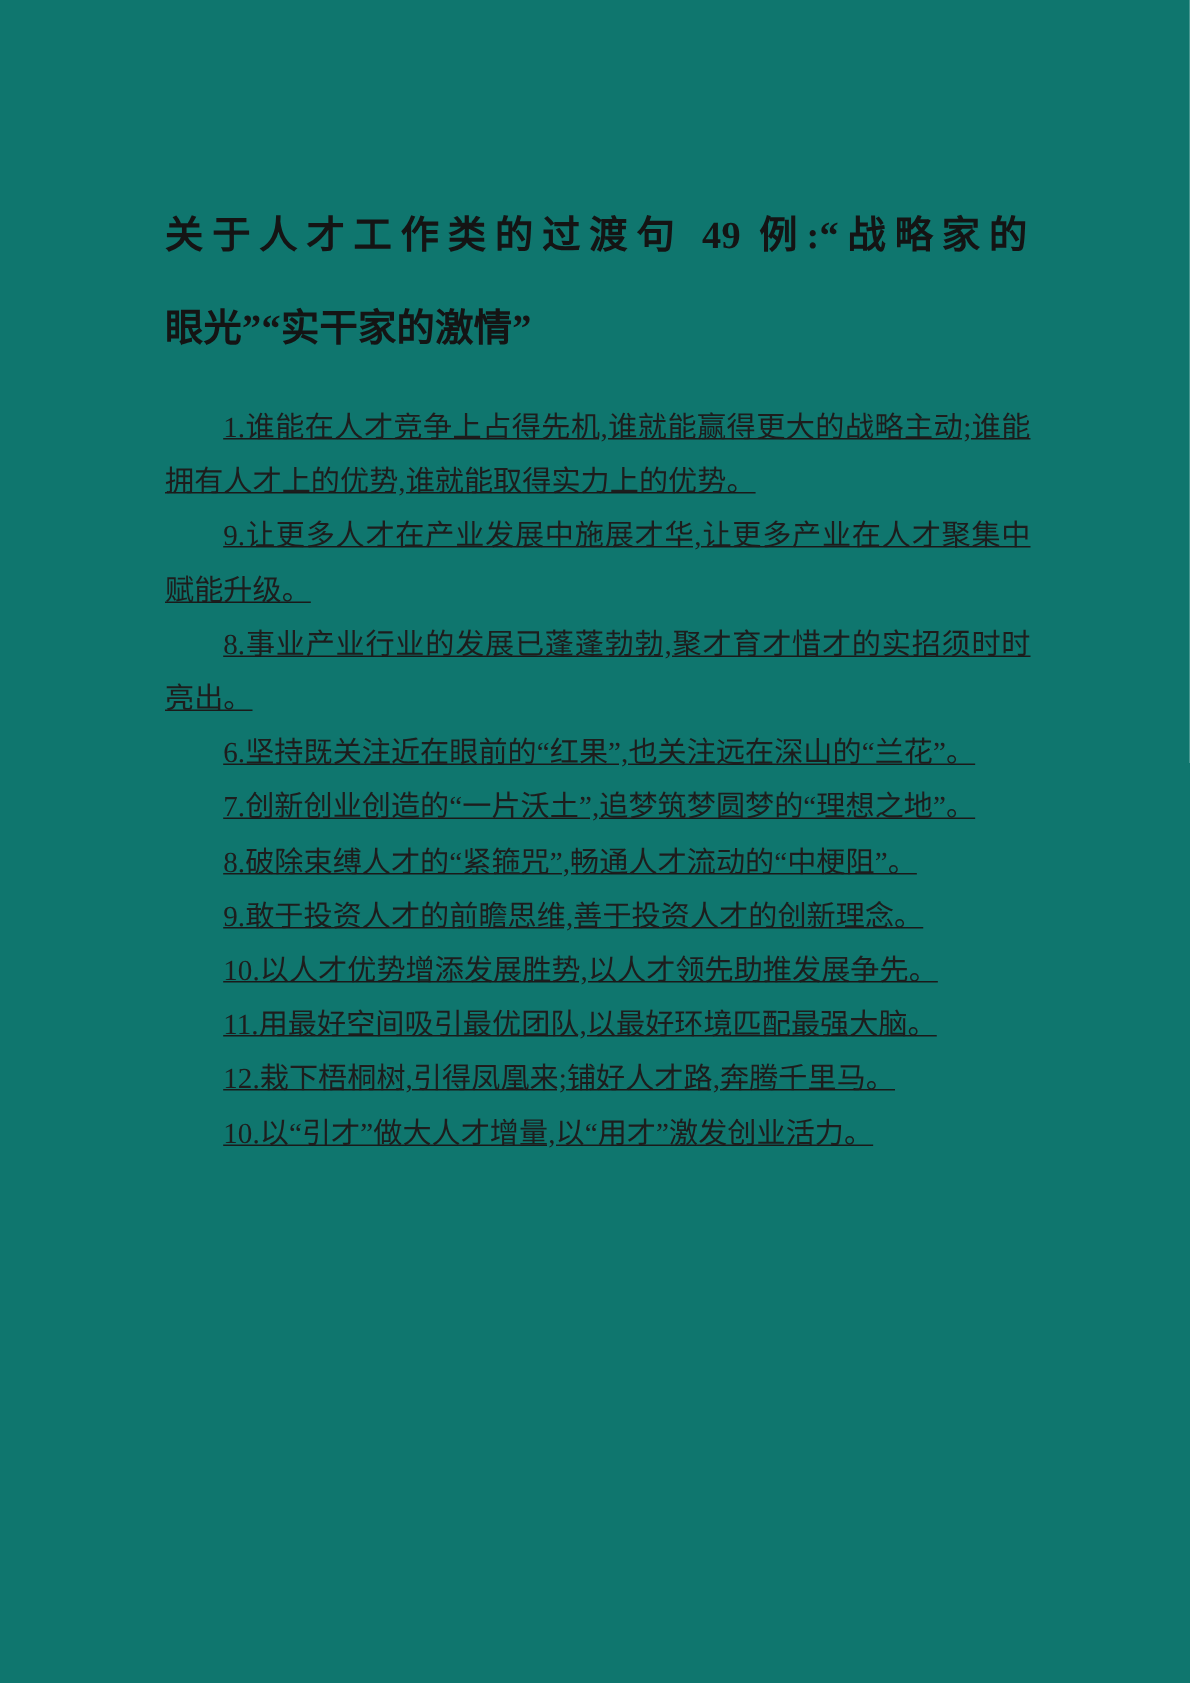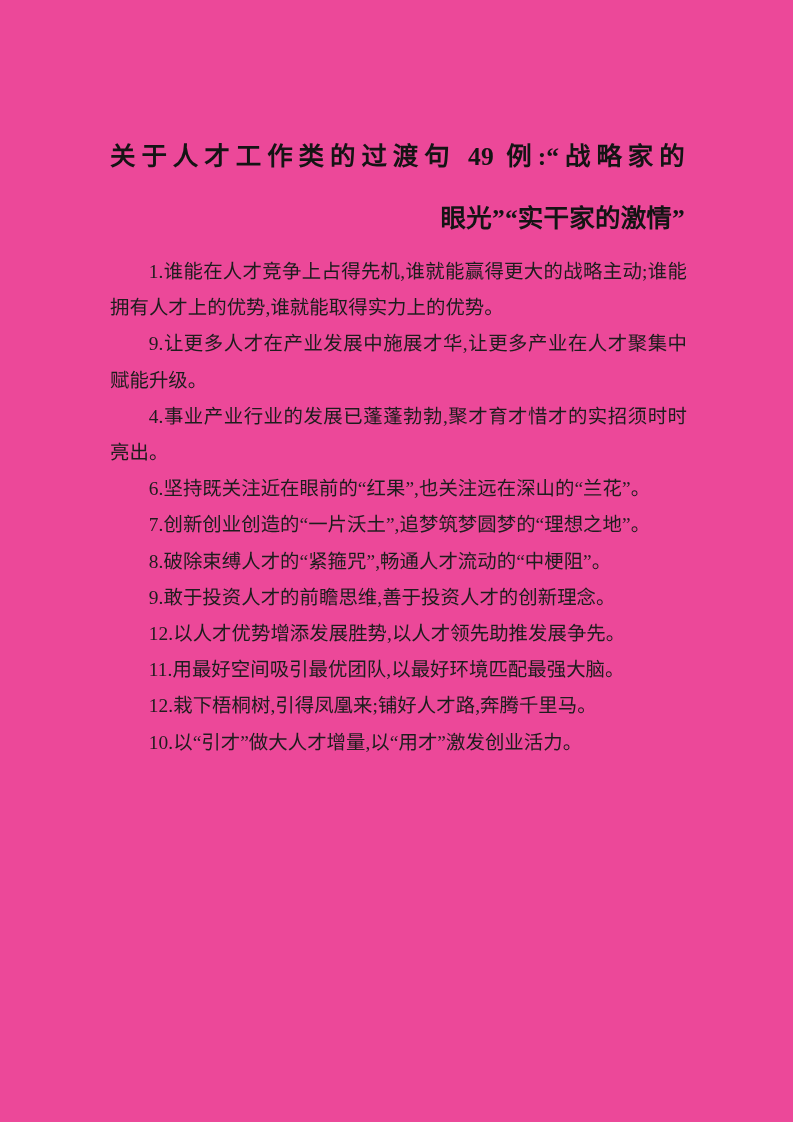--- a/index.html
+++ b/index.html
@@ -15,21 +15,21 @@
     color: #1a1a1a;
     overflow: hidden;
   }
 
   .page {
     position: relative;
     width: 793px;
     height: 1122px;
     box-sizing: border-box;
     padding: 0;
-    background: #ec4899;
+    background: #0f766e;
   }
 
   .doc-title {
     margin: 0;
     padding: 0;
     position: absolute;
     top: 126px;
     left: 110px;
     width: 575px;
     font-size: 25.5px;
@@ -43,28 +43,29 @@
   .doc-title .tline {
     display: block;
     white-space: nowrap;
   }
   .doc-title .tline-1 {
     text-align: justify;
     text-align-last: justify;
     white-space: normal;
   }
   .doc-title .tline-2 {
-    text-align: right;
+    text-align: left;
   }
 
   .body-block {
     position: absolute;
-    top: 254px;
+    top: 268px;
     left: 110px;
     width: 577px;
+    text-decoration: underline;
   }
 
   .para {
     margin: 0;
     padding: 0;
     font-size: 19.4px;
     line-height: 36.2px;
     text-align: justify;
     text-justify: inter-character;
     text-indent: 2em;
@@ -80,24 +81,24 @@
 <div class="page">
 
   <h1 class="doc-title">
     <span class="tline tline-1">关于人才工作类的过渡句 49 例:“战略家的</span>
     <span class="tline tline-2">眼光”“实干家的激情”</span>
   </h1>
 
   <div class="body-block">
     <p class="para">1.谁能在人才竞争上占得先机,谁就能赢得更大的战略主动;谁能拥有人才上的优势,谁就能取得实力上的优势。</p>
     <p class="para">9.让更多人才在产业发展中施展才华,让更多产业在人才聚集中赋能升级。</p>
-    <p class="para">4.事业产业行业的发展已蓬蓬勃勃,聚才育才惜才的实招须时时亮出。</p>
+    <p class="para">8.事业产业行业的发展已蓬蓬勃勃,聚才育才惜才的实招须时时亮出。</p>
     <p class="para">6.坚持既关注近在眼前的“红果”,也关注远在深山的“兰花”。</p>
     <p class="para">7.创新创业创造的“一片沃土”,追梦筑梦圆梦的“理想之地”。</p>
     <p class="para">8.破除束缚人才的“紧箍咒”,畅通人才流动的“中梗阻”。</p>
     <p class="para">9.敢于投资人才的前瞻思维,善于投资人才的创新理念。</p>
-    <p class="para">12.以人才优势增添发展胜势,以人才领先助推发展争先。</p>
+    <p class="para">10.以人才优势增添发展胜势,以人才领先助推发展争先。</p>
     <p class="para">11.用最好空间吸引最优团队,以最好环境匹配最强大脑。</p>
     <p class="para">12.栽下梧桐树,引得凤凰来;铺好人才路,奔腾千里马。</p>
     <p class="para">10.以“引才”做大人才增量,以“用才”激发创业活力。</p>
   </div>
 
 </div>
 
 </body></html>

